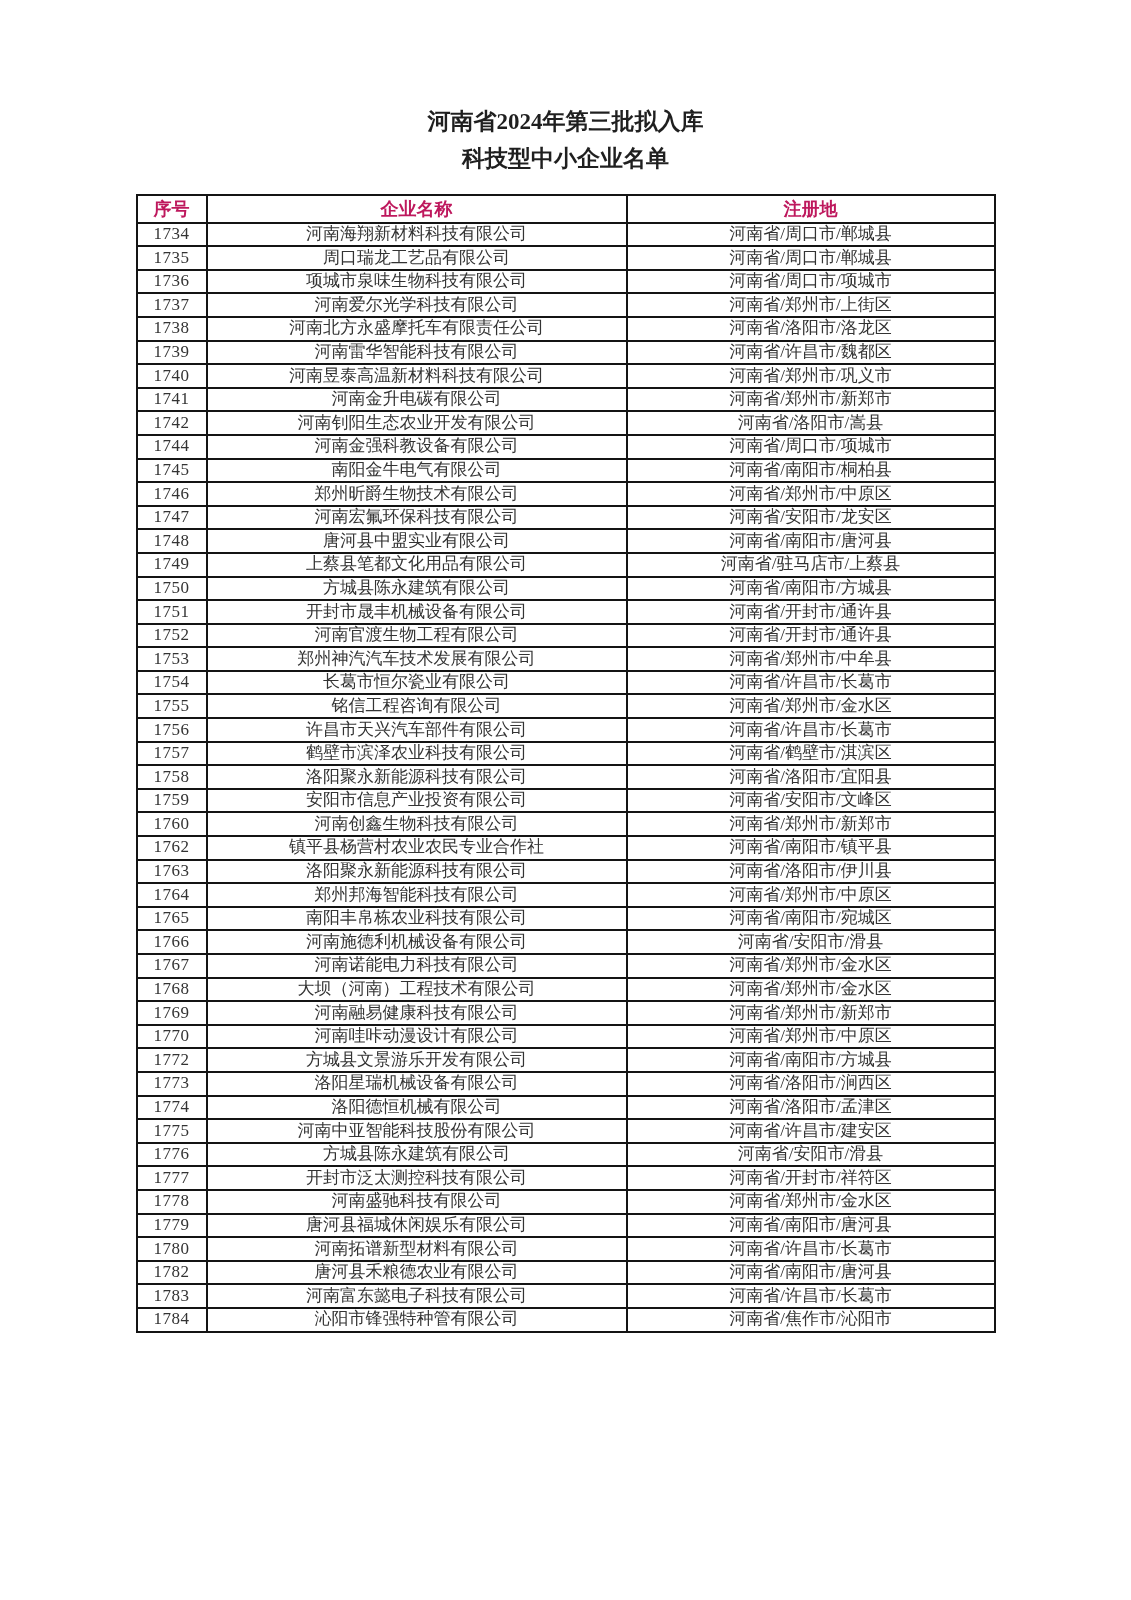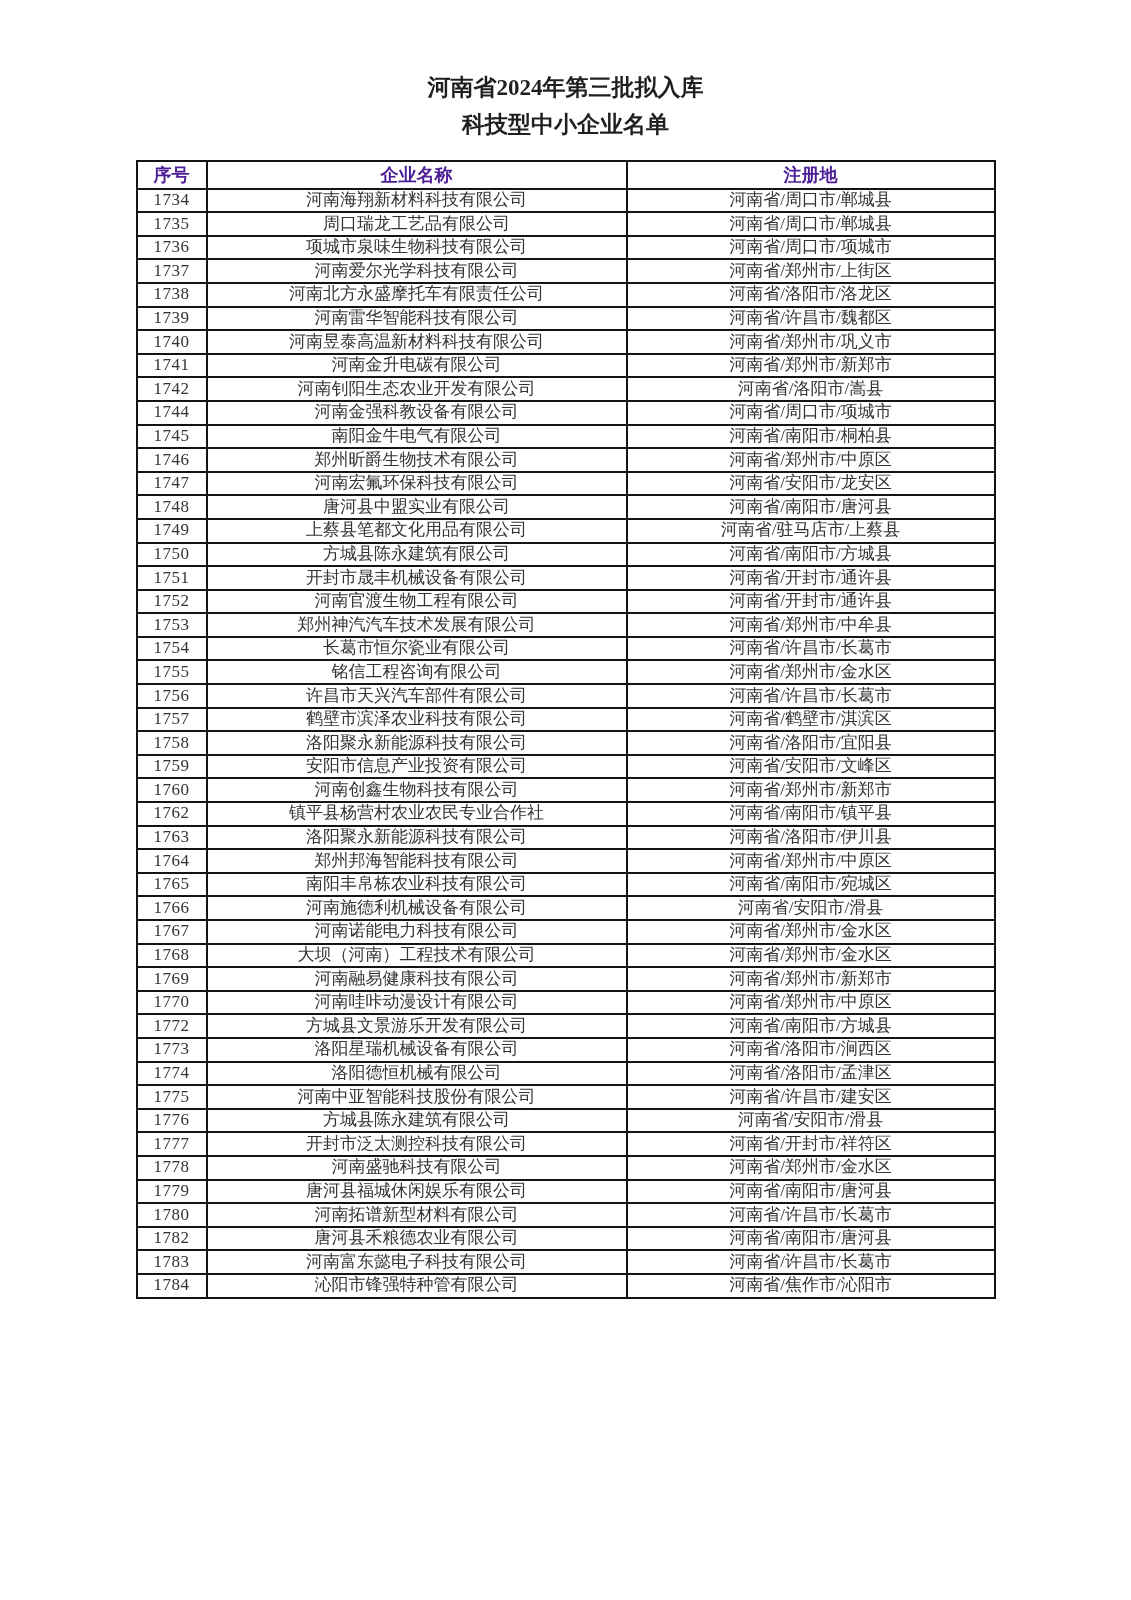--- a/index.html
+++ b/index.html
@@ -8,21 +8,21 @@
     background: #ffffff;
   }
   body {
     width: 1131px;
     height: 1600px;
     font-family: "Liberation Serif", "DejaVu Serif", serif;
     color: #262626;
     position: relative;
   }
   .page {
-    padding-top: 70px;
+    padding-top: 104px;
   }
   .doc-title {
     text-align: center;
     font-size: 23px;
     font-weight: bold;
     line-height: 1.6;
     color: #1f1f1f;
   }
   .doc-title .title-line {
     display: block;
@@ -42,21 +42,21 @@
     text-align: center;
     vertical-align: middle;
     padding: 0 2px;
     white-space: nowrap;
     overflow: hidden;
   }
   table.company-table th {
     height: 26px;
     font-size: 18px;
     font-weight: bold;
-    color: #4c1d95;
+    color: #be185d;
   }
   table.company-table td {
     height: 21.6px;
     font-size: 17px;
     line-height: 1.1;
     color: #333333;
   }
   table.company-table td.serial {
     font-family: "Liberation Serif", "DejaVu Serif", serif;
     letter-spacing: 0.5px;

